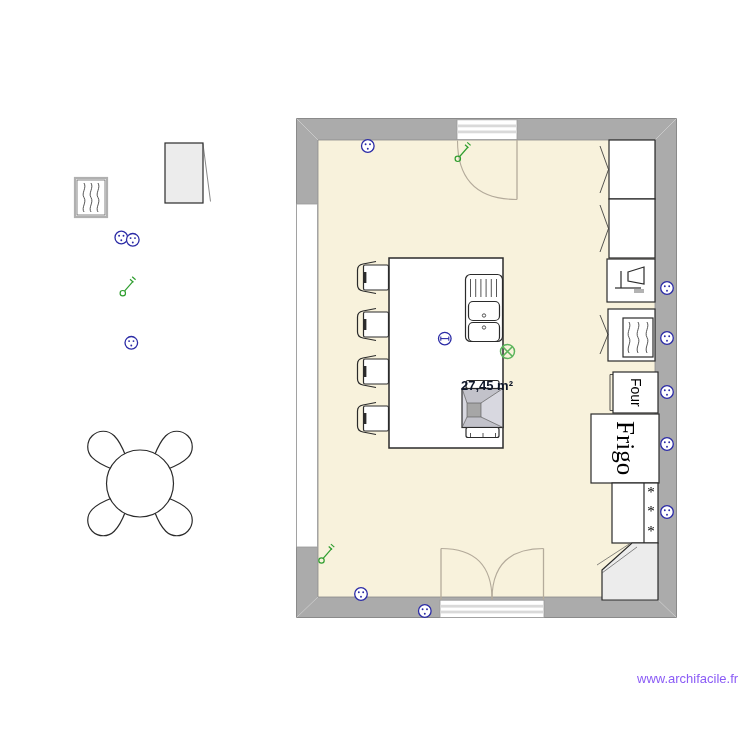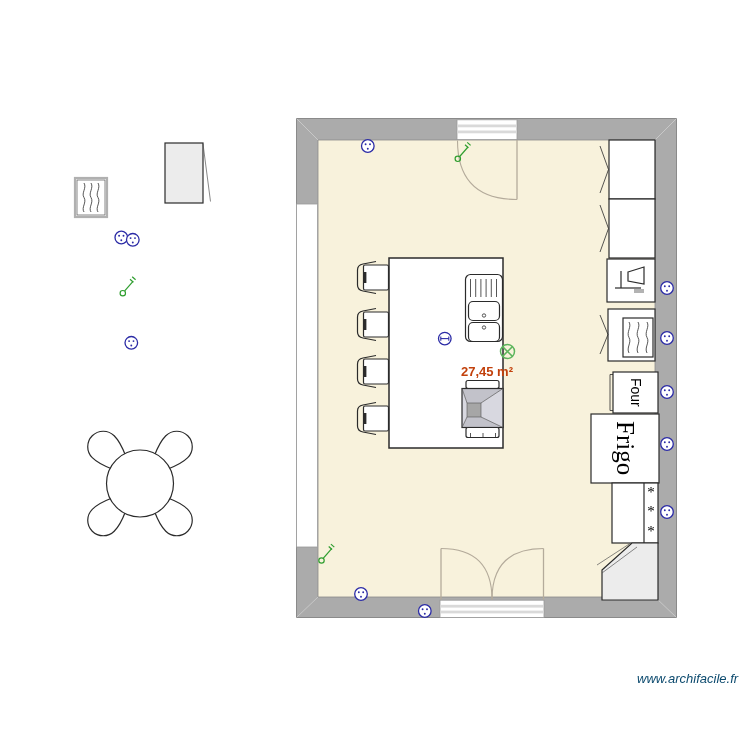--- a/index.html
+++ b/index.html
@@ -26,33 +26,33 @@
   .hood-light{fill:var(--hood-light);}
   .hood-dark{fill:var(--hood-dark);stroke:#555;stroke-width:0.6;}
   .blue-line{stroke:var(--electric-blue);stroke-width:1.3;fill:#fff;}
   .blue-dot{fill:var(--electric-blue);}
   .blue-thin{stroke:var(--electric-blue);stroke-width:1.1;fill:none;}
   .green-line{stroke:var(--switch-green);stroke-width:1.2;fill:none;}
   .lgreen{stroke:var(--light-green);stroke-width:1.5;fill:none;}
   .grayrect{fill:#b3b3b3;}
 
   
-  .area-label{position:absolute;left:450px;top:364px;width:74px;text-align:center;
-              font-size:13px;font-weight:600;color:#c2410c;}
+  .area-label{position:absolute;left:450px;top:378px;width:74px;text-align:center;
+              font-size:13px;font-weight:600;color:#0f172a;}
   .four-label{position:absolute;left:613px;top:372px;width:45px;height:41px;
               display:flex;align-items:center;justify-content:center;
               writing-mode:vertical-rl;font-size:14px;color:#000;}
   .frigo-label{position:absolute;left:591px;top:414px;width:68px;height:69px;
               display:flex;align-items:center;justify-content:center;
               writing-mode:vertical-rl;
               font-family:"Liberation Serif",serif;font-size:25px;color:#000;}
   .stars{position:absolute;left:643px;top:483px;width:16px;height:58px;
          display:flex;flex-direction:column;align-items:center;justify-content:space-around;
          font-family:"Liberation Serif",serif;font-size:15px;color:#000;}
-  .website{position:absolute;left:637px;top:671px;font-size:13px;color:#0c4a6e;font-style:italic;}
+  .website{position:absolute;left:637px;top:671px;font-size:13px;color:#8b5cf6;}
 </style>
 </head>
 <body>
 
 <div class="canvas">
 
 <svg width="750" height="750" viewBox="0 0 750 750">
   <defs>
     <g id="sym-outlet">
       <circle cx="0" cy="0" r="6.3" class="blue-line"></circle>

